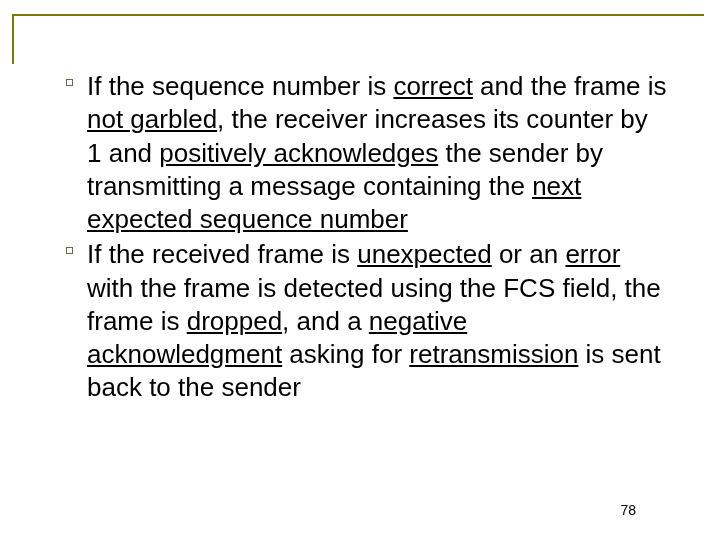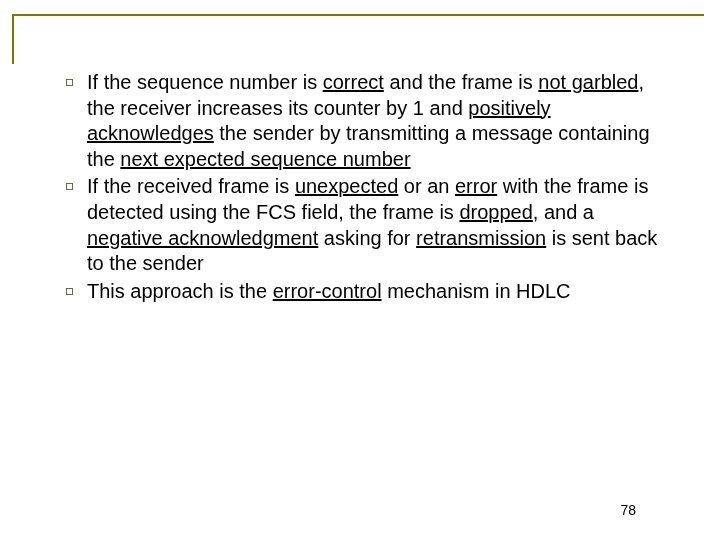--- a/index.html
+++ b/index.html
@@ -64,21 +64,21 @@
   .lvl2-bullet {
     width: 7px;
     height: 7px;
     border: 1px solid #6a6a4a;
     margin-top: 9px;
     margin-right: 14px;
     flex: 0 0 auto;
     box-sizing: border-box;
   }
   .lvl2-text {
-    font-size: 20px;
+    font-size: 26px;
     line-height: 1.28;
     color: #000;
     max-width: 580px;
   }
   .u { text-decoration: underline; }
   .pagenum {
     position: absolute;
     bottom: 22px;
     right: 84px;
     font-size: 14px;
@@ -95,20 +95,16 @@
 
   <div class="subs">
     <div class="subrow">
       <div class="lvl2-bullet"></div>
       <div class="lvl2-text"><span>If the sequence number is </span><span class="u">correct</span><span> and the frame is </span><span class="u">not garbled</span><span>, the receiver increases its counter by 1 and </span><span class="u">positively acknowledges</span><span> the sender by transmitting a message containing the </span><span class="u">next expected sequence number</span></div>
     </div>
     <div class="subrow">
       <div class="lvl2-bullet"></div>
       <div class="lvl2-text"><span>If the received frame is </span><span class="u">unexpected</span><span> or an </span><span class="u">error</span><span> with the frame is detected using the FCS field, the frame is </span><span class="u">dropped</span><span>, and a </span><span class="u">negative acknowledgment</span><span> asking for </span><span class="u">retransmission</span><span> is sent back to the sender</span></div>
     </div>
-    <div class="subrow">
-      <div class="lvl2-bullet"></div>
-      <div class="lvl2-text"><span>This approach is the </span><span class="u">error-control</span><span> mechanism in HDLC</span></div>
-    </div>
   </div>
 </div>
 
 <div class="pagenum">78</div>
 
 </body></html>

